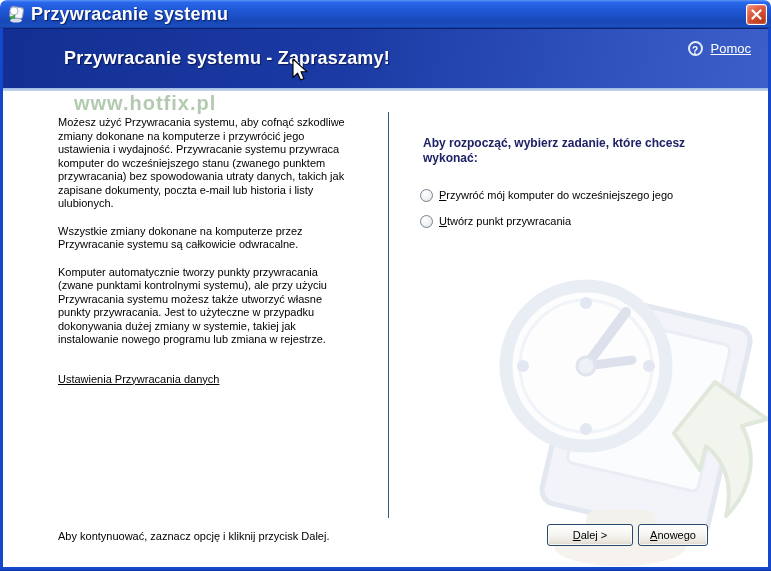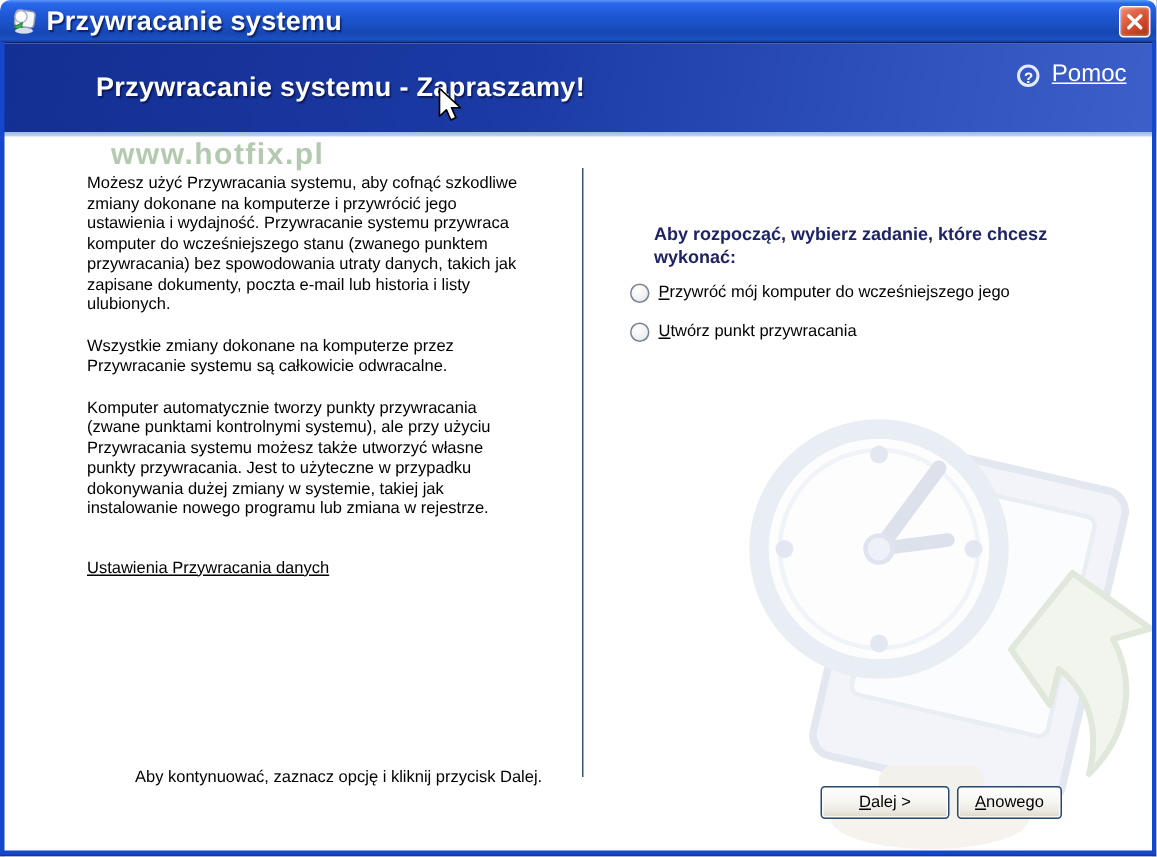--- a/index.html
+++ b/index.html
@@ -41,43 +41,43 @@
   .page-title{
     position:absolute;left:64px;top:47px;margin:0;
     color:#ffffff;font-size:18px;font-weight:bold;letter-spacing:.2px;
     text-shadow:1px 1px 1px rgba(0,0,30,.55);white-space:nowrap;
   }
   .help{position:absolute;right:20px;top:40px;display:flex;align-items:center;gap:8px;cursor:pointer;}
   .help-icon{
     width:15px;height:15px;border-radius:50%;border:2px solid #e6ebf8;
     color:#fff;font-weight:bold;font-size:10px;line-height:15px;text-align:center;
   }
-  .help a{color:#fff;font-size:16px;}
+  .help a{color:#fff;font-size:13px;}
   
   .edge{position:absolute;background:#1547cc;}
   .edge-left{left:0;top:28px;bottom:0;width:3px;}
   .edge-right{right:0;top:28px;bottom:0;width:3px;}
   .edge-bottom{left:0;bottom:0;width:771px;height:4px;background:linear-gradient(180deg,#1547cc 60%,#0a2a8e);}
   
   .wm-text{
     position:absolute;left:74px;top:92px;
     font-size:20px;font-weight:bold;color:#b3cab0;letter-spacing:1px;white-space:nowrap;
   }
   
   .left-col{position:absolute;left:58px;top:116px;width:322px;}
   .left-col p{margin:0 0 14px 0;line-height:13.5px;white-space:pre-line;}
   .settings-link{
     display:inline-block;margin-top:12px;color:#000;text-decoration:underline;cursor:pointer;
   }
-  .footer-hint{position:absolute;left:58px;top:512px;white-space:nowrap;margin-left:32px;}
+  .footer-hint{position:absolute;left:58px;top:530px;white-space:nowrap;}
   
   .divider{position:absolute;left:388px;top:112px;width:1px;height:406px;background:#355878;}
   
   .right-heading{
-    position:absolute;left:420px;top:133px;width:320px;margin:16px;
+    position:absolute;left:420px;top:133px;width:320px;margin:3px;
     font-size:12px;font-weight:bold;color:#1e2266;line-height:15px;white-space:pre-line;
   }
   .options{position:absolute;left:420px;top:182px;width:330px;}
   .option{display:flex;align-items:center;height:26px;cursor:pointer;}
   .radio{
     width:13px;height:13px;border-radius:50%;flex:0 0 auto;
     border:1px solid #7b838e;
     background:radial-gradient(circle at 35% 30%,#ffffff 0%,#f0f2f4 55%,#d6dbe0 100%);
     margin-right:6px;position:relative;
   }

